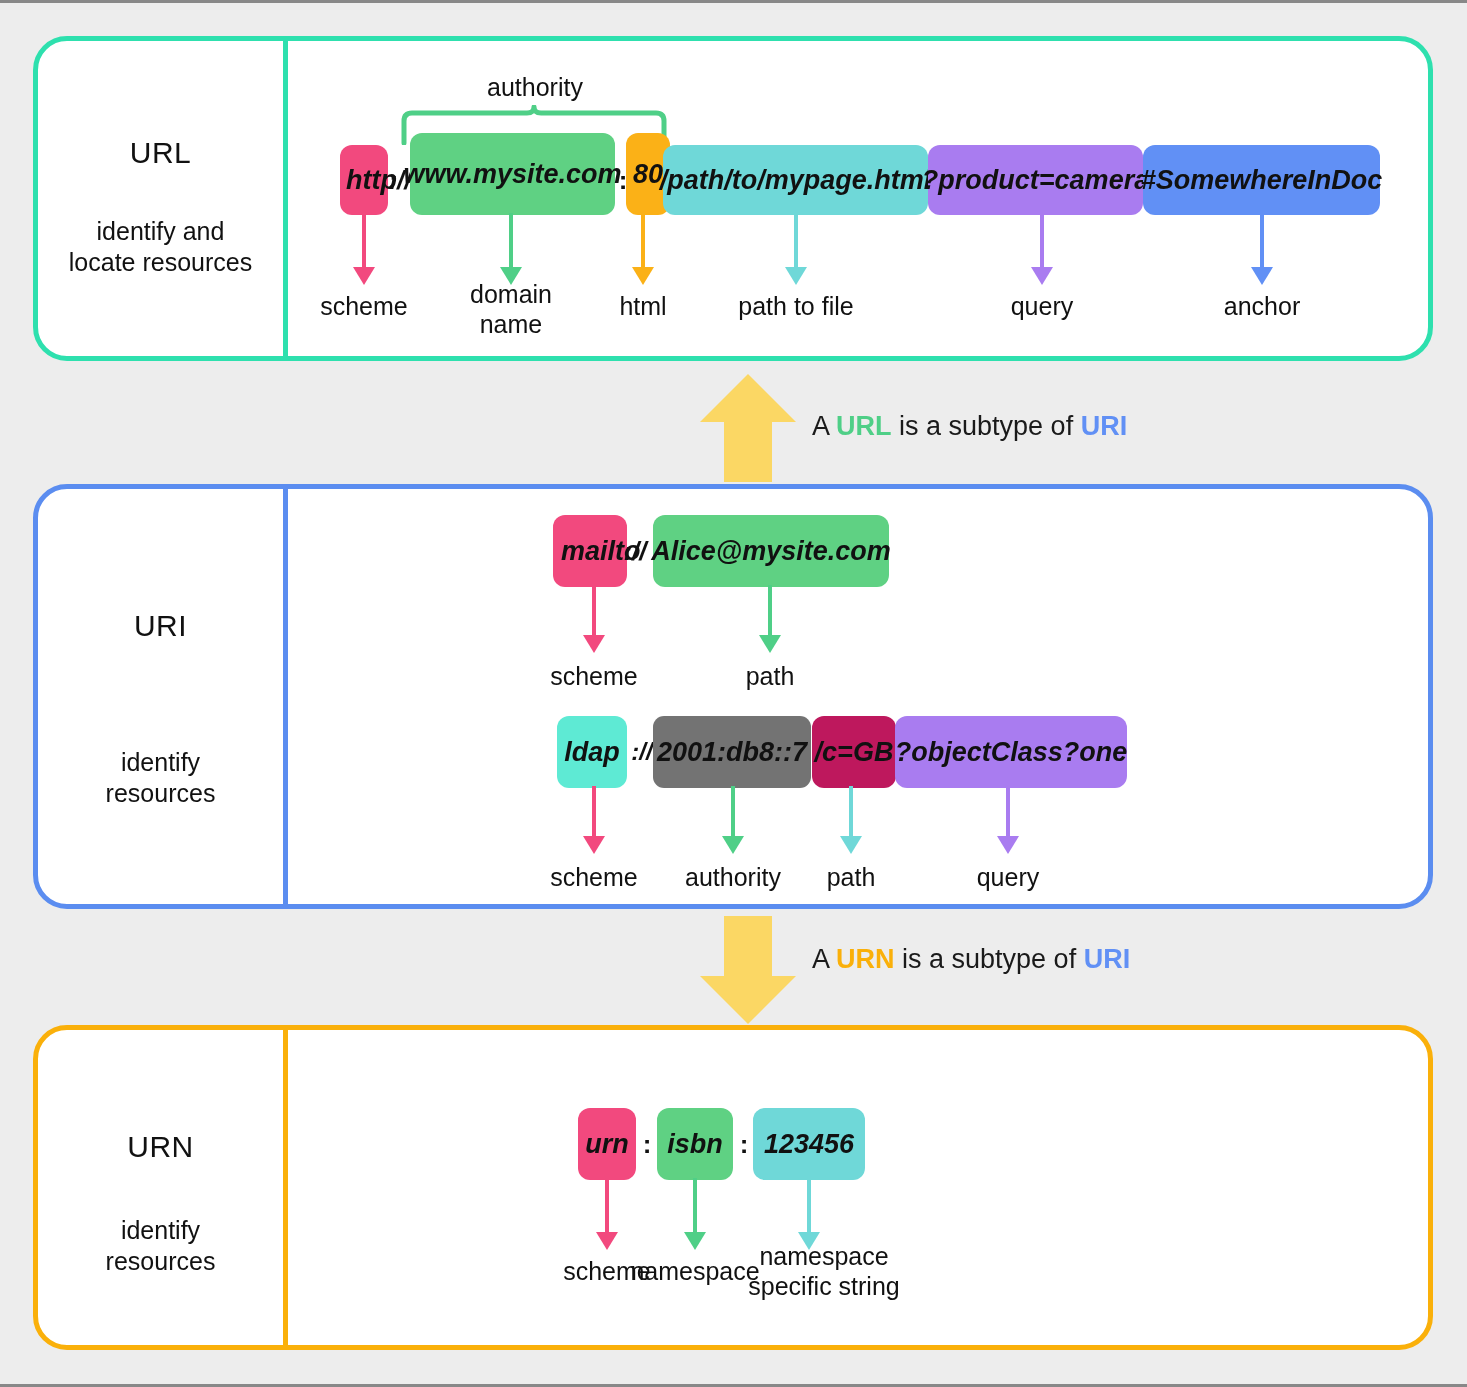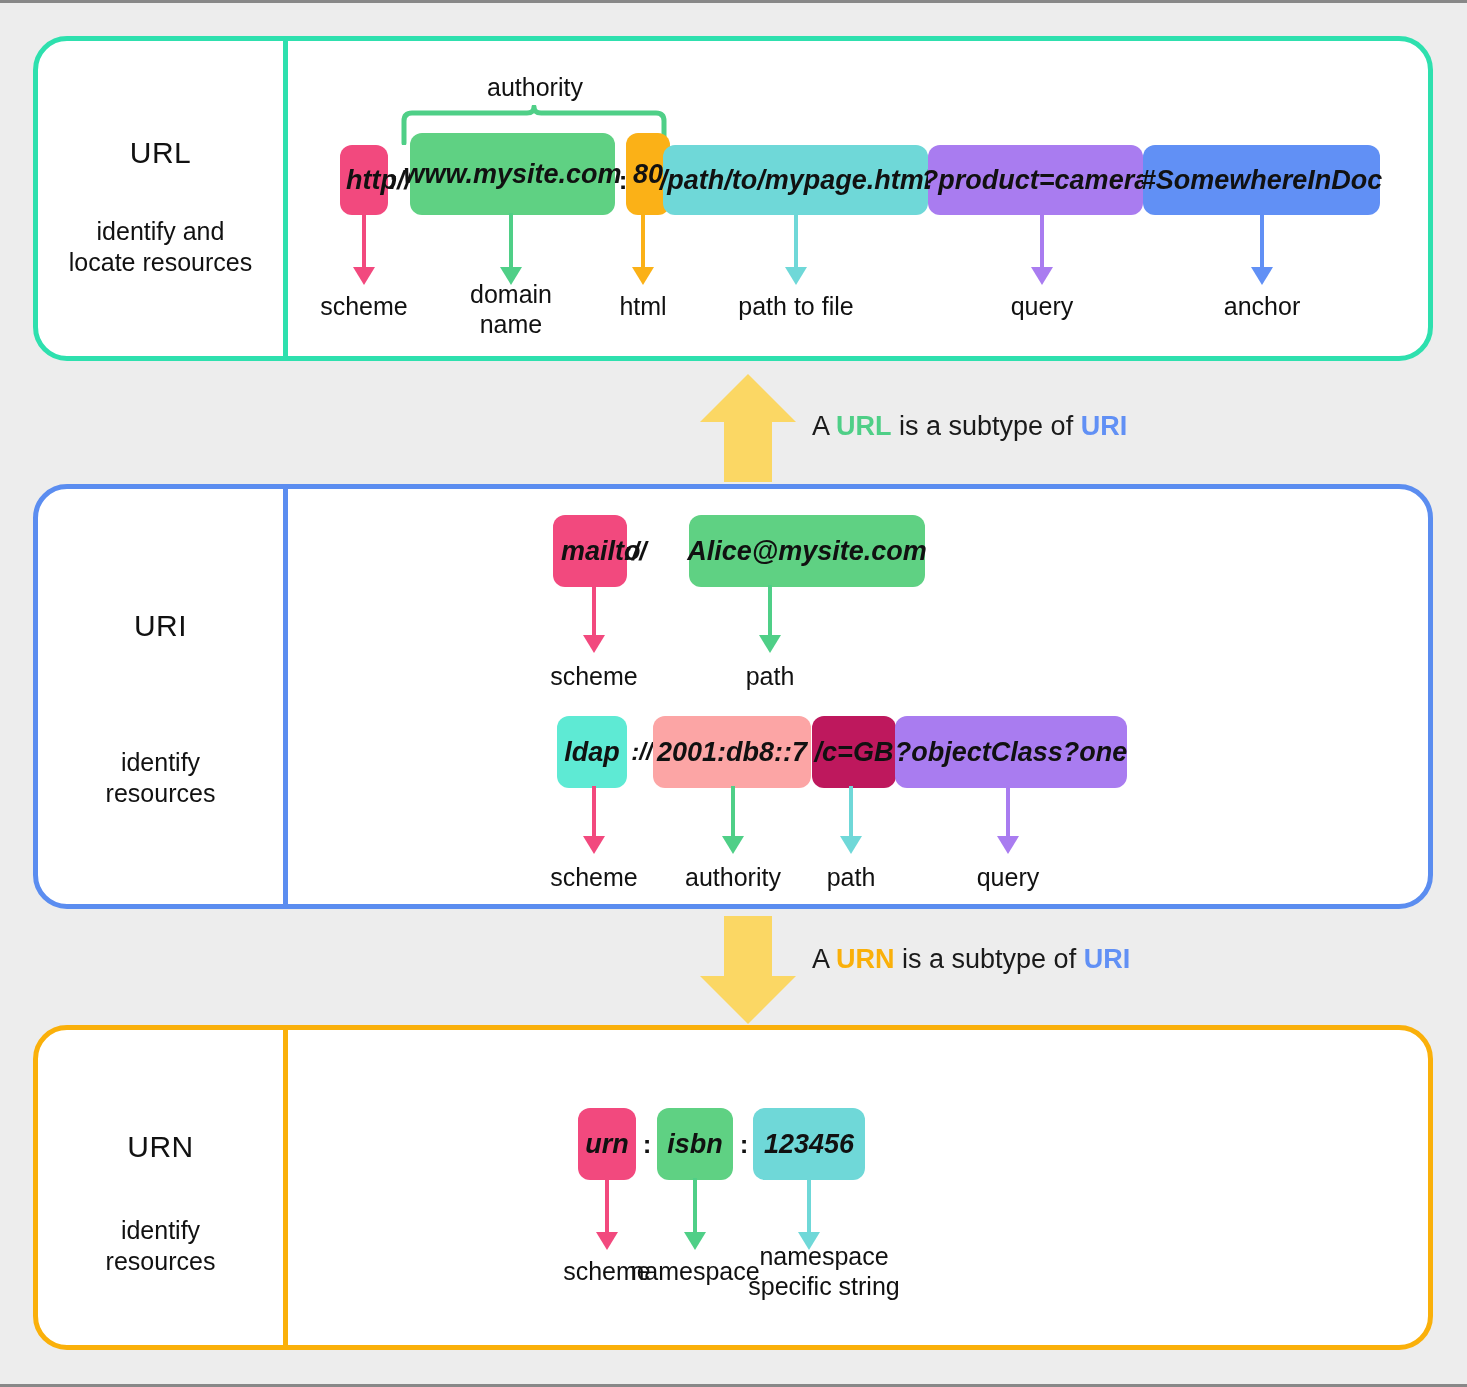--- a/index.html
+++ b/index.html
@@ -236,21 +236,21 @@
 resources</div>
     </div>
   </div>
 
   <div class="pill" style="left:553px; top:512px; width:74px; height:72px; background:#f2497e; font-size:27px; justify-content:flex-start; padding-left:8px;font-style:italic;">
     <span>mailto</span>
   </div>
   <div class="sep" style="left:620px; top:512px; width:30px; height:72px; font-size:26px;">
     <span>://</span>
   </div>
-  <div class="pill" style="left:653px; top:512px; width:236px; height:72px; background:#5fd183; font-size:27px;margin-left:36px;">
+  <div class="pill" style="left:653px; top:512px; width:236px; height:72px; background:#5fd183; font-size:27px;">
     <span>Alice@mysite.com</span>
   </div>
 
   <div class="arrow" style="left:583px; top:582px; width:22px; height:68px;">
     <div class="stem" style="height:52px; background:#f2497e;"></div>
     <div class="head" style="border-top:18px solid #f2497e;"></div>
   </div>
   <div class="caption" style="left:519px; top:658px; width:150px;">scheme</div>
 
   <div class="arrow" style="left:759px; top:582px; width:22px; height:68px;">
@@ -258,21 +258,21 @@
     <div class="head" style="border-top:18px solid #4fcf87;"></div>
   </div>
   <div class="caption" style="left:695px; top:658px; width:150px;">path</div>
 
   <div class="pill" style="left:557px; top:713px; width:70px; height:72px; background:#5eead4; font-size:27px;">
     <span>ldap</span>
   </div>
   <div class="sep" style="left:627px; top:713px; width:30px; height:72px; font-size:24px;">
     <span>://</span>
   </div>
-  <div class="pill" style="left:653px; top:713px; width:158px; height:72px; background:#fca5a5; font-size:27px;">
+  <div class="pill" style="left:653px; top:713px; width:158px; height:72px; background:#737373; font-size:27px;border-radius:11px;">
     <span>2001:db8::7</span>
   </div>
   <div class="pill" style="left:812px; top:713px; width:84px; height:72px; background:#be185d; font-size:27px;">
     <span>/c=GB</span>
   </div>
   <div class="pill" style="left:895px; top:713px; width:232px; height:72px; background:#a97cf0; font-size:27px;">
     <span>?objectClass?one</span>
   </div>
 
   <div class="arrow" style="left:583px; top:783px; width:22px; height:68px;">

